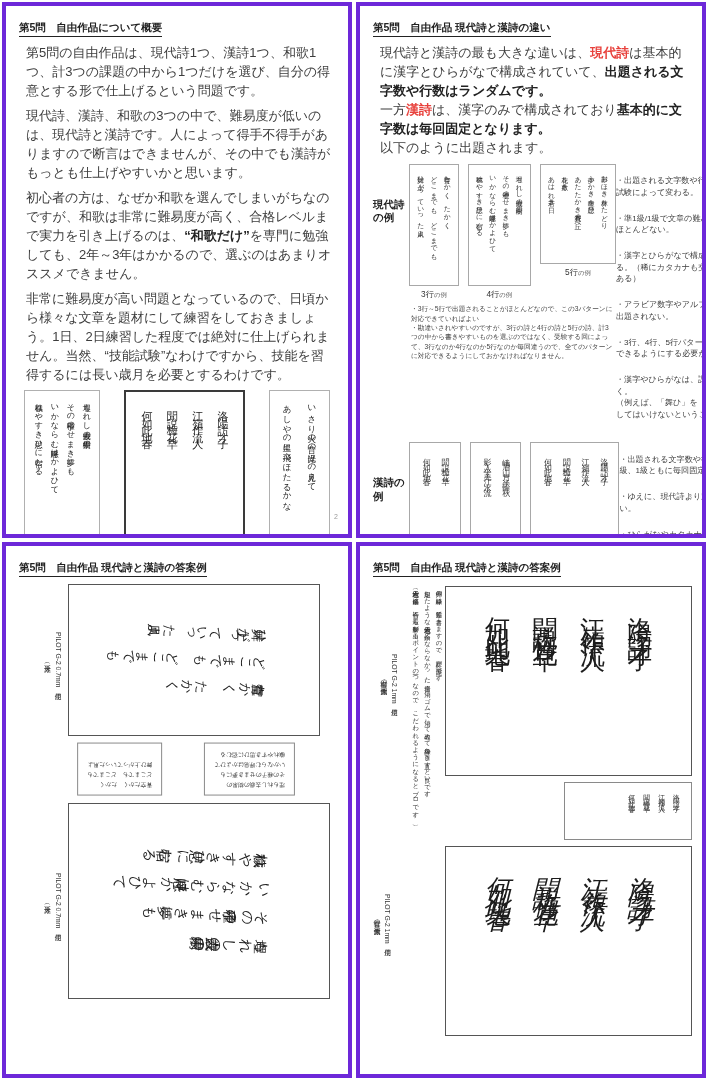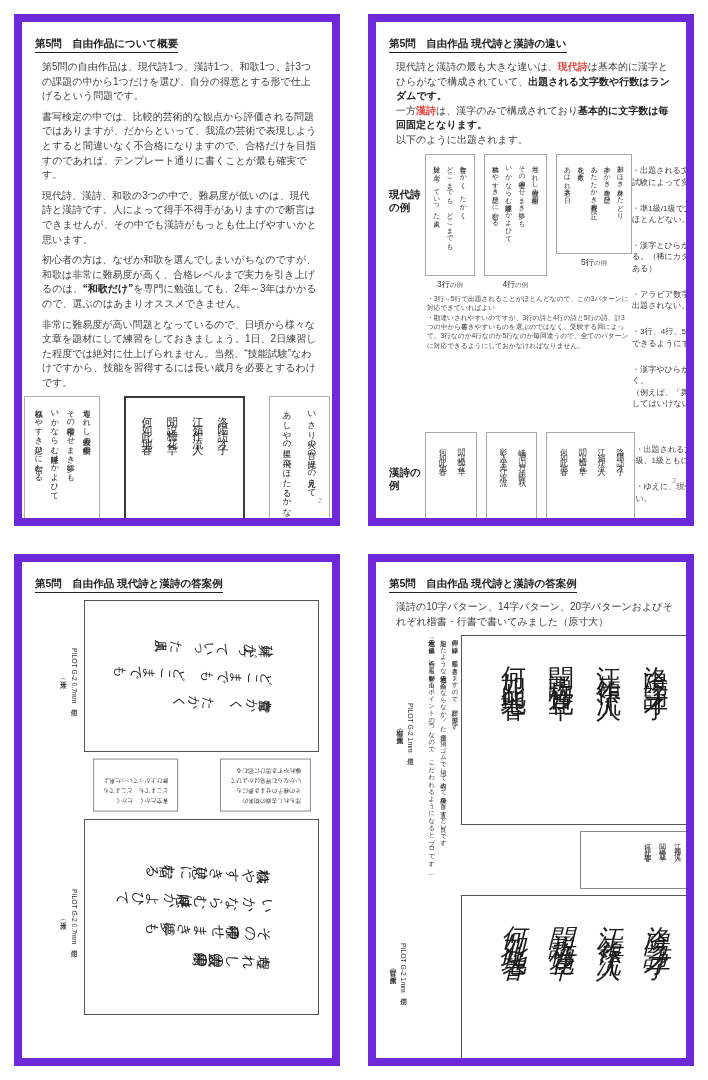--- a/index.html
+++ b/index.html
@@ -1,20 +1,20 @@
 <!DOCTYPE html>
 <html><head>
 <meta charset="utf-8">
 <style>
   html,body{margin:0;padding:0;background:#ffffff;}
   body{width:708px;height:1080px;font-family:"Liberation Sans","DejaVu Sans",sans-serif;}
   .grid{display:grid;grid-template-columns:354px 354px;grid-template-rows:540px 540px;width:708px;height:1080px;}
-  .slide{margin:14px;border:8px solid #6d28d9;background:#fff;box-sizing:border-box;position:relative;overflow:hidden;padding:11px 13px 8px 13px;}
+  .slide{margin:2px;border:4px solid #6d28d9;background:#fff;box-sizing:border-box;position:relative;overflow:hidden;padding:11px 13px 8px 13px;}
   .title{display:inline-block;font-size:10.5px;font-weight:bold;color:#222;border-bottom:1.5px solid #222;padding-bottom:1px;margin-bottom:7px;}
-  .para{font-size:10px;line-height:1.46;color:#3d3d3d;margin:0 0 6px 7px;}
+  .para{font-size:13px;line-height:1.46;color:#3d3d3d;margin:0 0 6px 7px;}
   .seg-b{font-weight:bold;color:#222;}
   .seg-r{color:#e8413c;font-weight:bold;}
   .pagenum{position:absolute;right:10px;font-size:7px;color:#9a9a9a;}
   
   .serifjp{font-family:"Liberation Serif","DejaVu Serif",serif;}
   .ex-row{display:flex;justify-content:center;align-items:flex-start;gap:24px;margin-top:4px;}
   .ex-col{display:flex;flex-direction:column;align-items:center;}
   .vbox{writing-mode:vertical-rl;border:1px solid #b0b0b0;color:#222;background:#fff;box-sizing:border-box;}
   .vbox div{text-align:start;}
   .gendaishi-ex{font-size:8px;line-height:2.0;padding:7px 5px;height:158px;}
@@ -66,21 +66,20 @@
   .p5-prompt{border:1px solid #8a8a8a;writing-mode:vertical-rl;font-size:6.8px;letter-spacing:3px;line-height:2.2;padding:6px 8px;height:58px;box-sizing:border-box;width:128px;color:#333;}
 </style>
 </head>
 <body>
 
 <div class="grid">
 
   <div class="slide">
     <div class="title">第5問　自由作品について概要</div>
     <p class="para"><span>第5問の自由作品は、現代詩1つ、漢詩1つ、和歌1つ、計3つの課題の中から1つだけを選び、自分の得意とする形で仕上げるという問題です。</span></p>
-    <p class="para"><span>書写検定の中では、比較的芸術的な観点から評価される問題ではありますが、だからといって、我流の芸術で表現しようとすると間違いなく不合格になりますので、合格だけを目指すのであれば、テンプレート通りに書くことが最も確実です。</span></p>
     <p class="para"><span>現代詩、漢詩、和歌の3つの中で、難易度が低いのは、現代詩と漢詩です。人によって得手不得手がありますので断言はできませんが、その中でも漢詩がもっとも仕上げやすいかと思います。</span></p>
     <p class="para"><span>初心者の方は、なぜか和歌を選んでしまいがちなのですが、和歌は非常に難易度が高く、合格レベルまで実力を引き上げるのは、</span><span class="seg-b">“和歌だけ”</span><span>を専門に勉強しても、2年～3年はかかるので、選ぶのはあまりオススメできません。</span><br></p>
     <p class="para"><span>非常に難易度が高い問題となっているので、日頃から様々な文章を題材にして練習をしておきましょう。1日、2日練習した程度では絶対に仕上げられません。当然、“技能試験”なわけですから、技能を習得するには長い歳月を必要とするわけです。</span></p>
     <div class="ex-row">
       <div class="ex-col">
         <div class="vbox gendaishi-ex serifjp">
           <div>埋もれし去歳の樹果の</div>
           <div>その種子のせまき夢にも</div>
           <div>いかならむ呼息はかよひて</div>
           <div>穢れやすき思ひに宿むる</div>
@@ -241,21 +240,20 @@
           <div>その種子のせまき夢にも</div>
           <div>いかならむ呼息はかよひて</div>
           <div>穢れやすき思ひに宿むる</div>
         </div>
       </div>
     </div>
   </div>
 
   <div class="slide">
     <div class="title">第5問　自由作品 現代詩と漢詩の答案例</div>
-    <p class="para pre">漢詩の10字パターン、14字パターン、20字パターンおよびそれぞれ楷書・行書で書いてみました（原寸大）</p>
 
     <div class="p5-main">
       <div class="rail">
         <div class="rail-label lab-kaisho">
           <div>PILOT G-2 1mm使用</div>
           <div>楷書の例（原寸大）</div>
         </div>
         <div class="rail-notes pre">外側の枠線は、鉛筆で書きますので、訂正が可能です。
 想定したような天地左右の余白にならなかった場合、消しゴムで消して改めて枠線を引き直すと良いです。
 （天地左右の余白感は、合否に最も影響が出るポイントの一つなので、こだわれるようになるとプロです。）</div>

